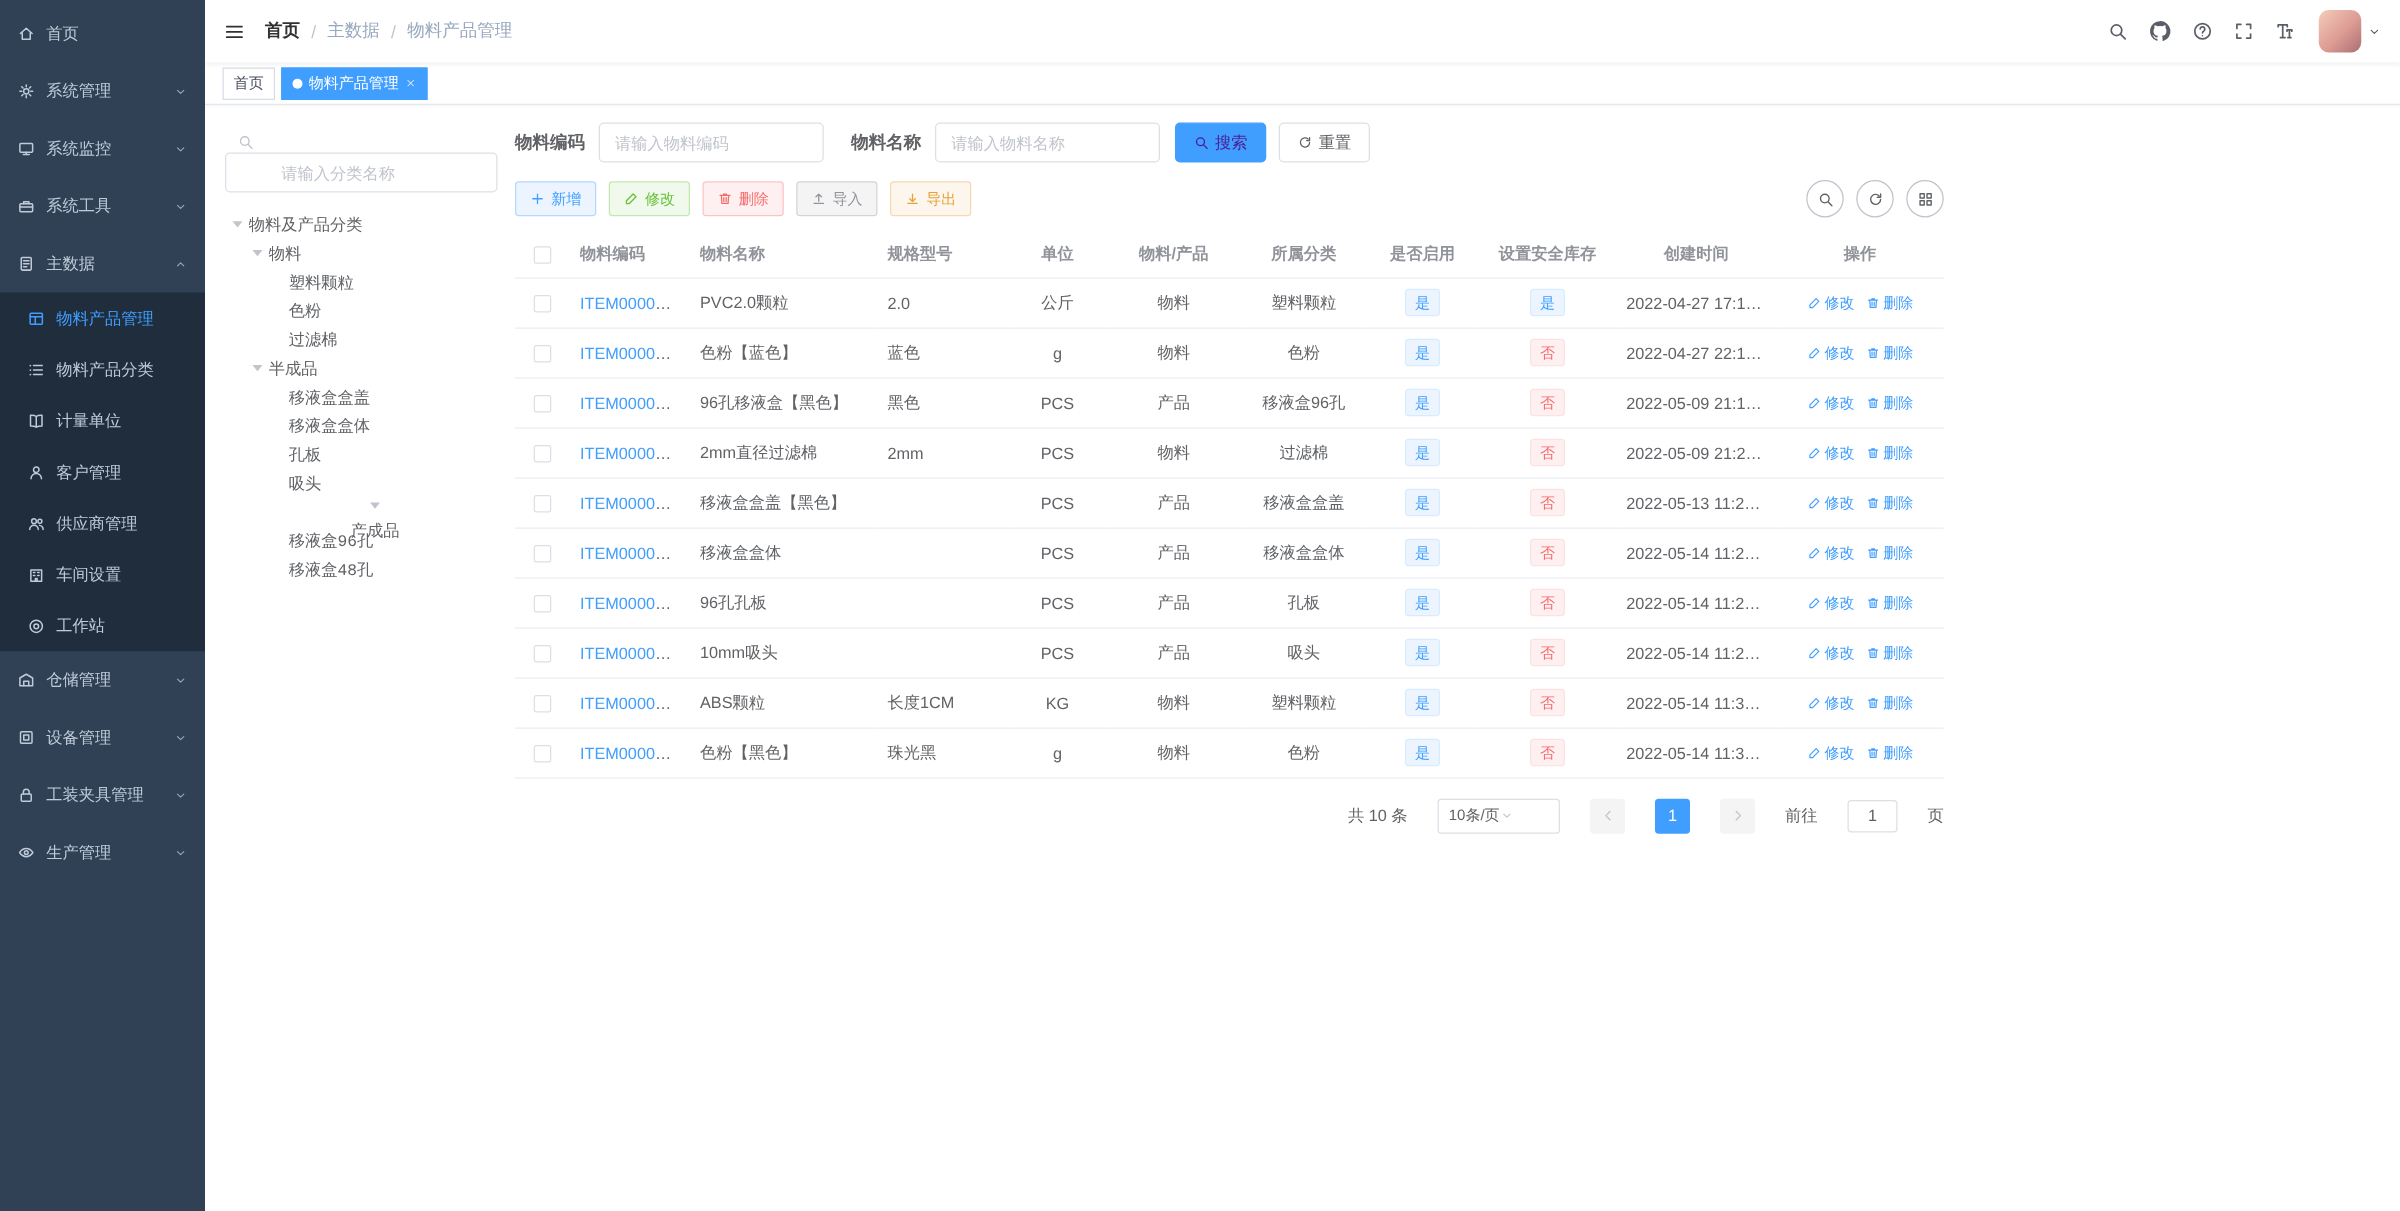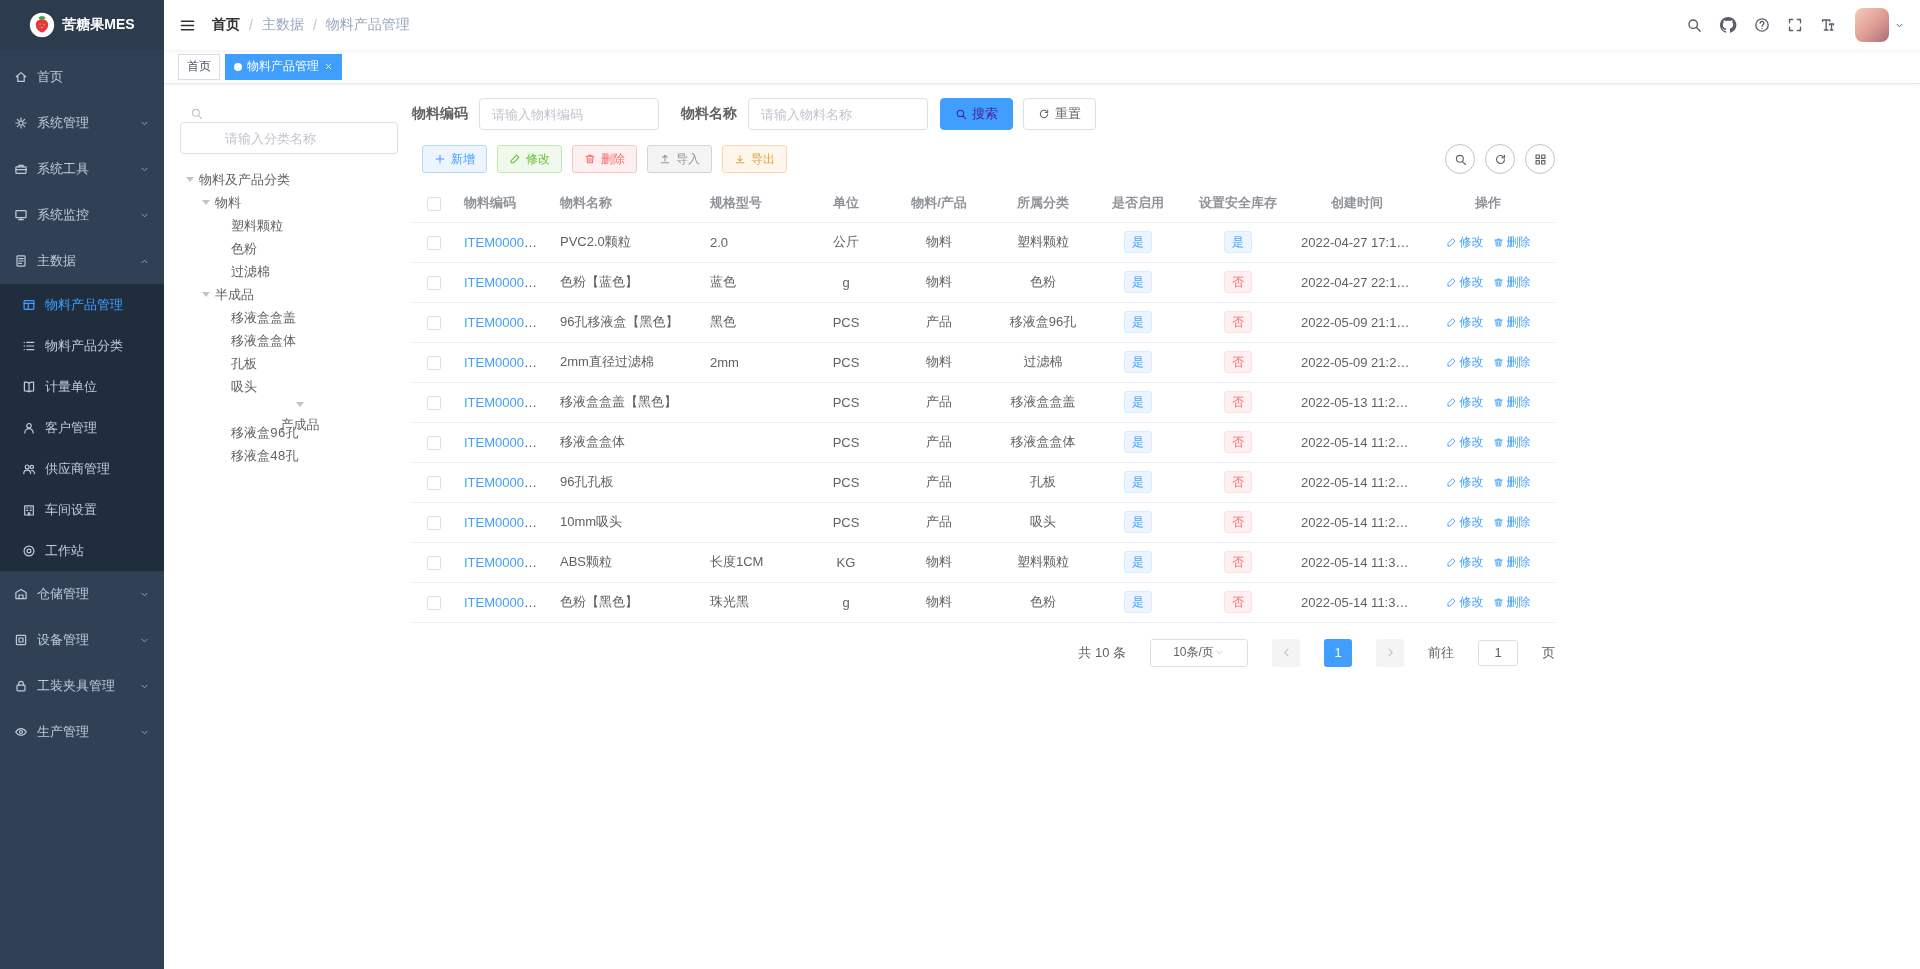--- a/index.html
+++ b/index.html
@@ -56,21 +56,21 @@
   .tree { margin-top:14px; }
   .tree-node { display:flex; align-items:center; height:23px; gap:5px; font-size:13px; color:#606266; cursor:pointer; white-space:nowrap;font-family:Liberation Mono, monospace; }
   .tree-caret { width:0; height:0; border:4px solid transparent; border-top:5px solid #c0c4cc; margin-top:4px; }
   .tree-caret-ph { width:8px; height:8px; }
 
   .right-panel { width:1143px; min-width:1143px; display:flex; flex-direction:column; }
   .filter-row { display:flex; align-items:center; margin-bottom:14px; }
   .filter-label { font-weight:700; color:#606266; font-size:14px; margin-right:11px; }
   .f-input { width:180px; }
   .ml { margin-left:22px; }
-  .btn { display:inline-flex; align-items:center; justify-content:center; gap:5px; height:32px; padding:0 14px; border-radius:4px; border:1px solid #dcdfe6; background:#fff; color:#606266; font-size:13px; cursor:pointer; font-family:inherit;margin-left:10px; }
+  .btn { display:inline-flex; align-items:center; justify-content:center; gap:5px; height:32px; padding:0 14px; border-radius:4px; border:1px solid #dcdfe6; background:#fff; color:#606266; font-size:13px; cursor:pointer; font-family:inherit; }
   .btn .icon { font-size:12px; }
   .btn-primary { background:#409eff; border-color:#409eff; color:#4c1d95; margin-left:12px; }
   .btn + .btn { margin-left:10px; }
   .btn-mini { height:28px; padding:0 11px; font-size:12px; border-radius:3px; }
   .plain-primary { color:#409eff; background:#ecf5ff; border-color:#b3d8ff; }
   .plain-success { color:#67c23a; background:#f0f9eb; border-color:#c2e7b0; }
   .plain-danger  { color:#f56c6c; background:#fef0f0; border-color:#fbc4c4; }
   .plain-info    { color:#909399; background:#f4f4f5; border-color:#d3d4d6; }
   .plain-warning { color:#e6a23c; background:#fdf6ec; border-color:#f5dab1; }
   .toolbar { display:flex; align-items:center; margin-bottom:10px; }
@@ -86,43 +86,30 @@
   .code-link { color:#409eff; text-decoration:none; cursor:pointer; }
   .el-tag { display:inline-flex; align-items:center; height:22px; padding:0 7px; border-radius:3px; font-size:12px; }
   .tag-yes { color:#409eff; background:#ecf5ff; border:1px solid #d9ecff; }
   .tag-no  { color:#f56c6c; background:#fef0f0; border:1px solid #fde2e2; }
   .op-link { color:#409eff; font-size:12px; display:inline-flex; align-items:center; gap:3px; cursor:pointer; }
   .op-link + .op-link { margin-left:9px; }
   .op-link .icon { font-size:11px; }
 
   
   .pagination { display:flex; align-items:center; justify-content:flex-end; gap:24px; margin-top:16px; font-size:13px; color:#606266; }
-  .page-select { width:98px; height:28px; border:1px solid #dcdfe6; border-radius:3px; display:inline-flex; align-items:center; justify-content:center; padding:0 8px; color:#606266; font-size:12px; cursor:pointer; background:#fff; }
+  .page-select { width:98px; height:28px; border:1px solid #dcdfe6; border-radius:3px; display:inline-flex; align-items:center; justify-content:flex-start; padding:0 8px; color:#606266; font-size:12px; cursor:pointer; background:#fff; }
   .page-select .icon { font-size:11px; color:#c0c4cc; }
   .page-btn { min-width:28px; height:28px; border:none; background:#f4f4f5; border-radius:3px; display:inline-flex; align-items:center; justify-content:center; color:#c0c4cc; font-size:13px; cursor:pointer; font-family:inherit; }
   .page-btn.active { background:#409eff; color:#fff; }
   .goto-input { width:40px; height:26px; border:1px solid #dcdfe6; border-radius:3px; text-align:center; font-size:13px; color:#606266; outline:none; font-family:inherit; }
 </style>
 </head>
 <body>
 
 <aside class="sidebar">
-  <div class="logo">
-    <span class="icon">
-        <svg width="26" height="26" viewBox="0 0 26 26">
-          <circle cx="13" cy="13" r="12.2" fill="#fff"></circle>
-          <path d="M13 7.2c-3.9 0-6.2 2.4-6.2 5.6 0 4 3.8 7.6 6.2 7.6s6.2-3.6 6.2-7.6c0-3.2-2.3-5.6-6.2-5.6z" fill="#e23c39"></path>
-          <path d="M9.4 6.2C10.2 4.7 11.5 4 13 4s2.8.7 3.6 2.2c-1 .9-2.2 1.4-3.6 1.4s-2.6-.5-3.6-1.4z" fill="#44a04c"></path>
-          <circle cx="11" cy="12" r="0.6" fill="#ffd9d9"></circle>
-          <circle cx="15" cy="12.6" r="0.6" fill="#ffd9d9"></circle>
-          <circle cx="13" cy="15.4" r="0.6" fill="#ffd9d9"></circle>
-        </svg>
-      </span>
-    <span>苦糖果MES</span>
-  </div>
   <nav class="menu" id="sidebar-menu">
       <div class="menu-item">
         <span class="icon">
           <svg width="1em" height="1em" viewBox="0 0 14 14" fill="none" stroke="currentColor" stroke-width="1.2" stroke-linecap="round" stroke-linejoin="round">
             <path d="M2.3 6.8L7 2.6l4.7 4.2M3.8 6V11.4h6.4V6"></path>
           </svg>
         </span>
         <span class="menu-label">首页</span>
       </div>
       <div class="menu-item">
@@ -135,39 +122,39 @@
         <span class="menu-label">系统管理</span>
         <span class="icon arrow">
           <svg width="1em" height="1em" viewBox="0 0 14 14" fill="none" stroke="currentColor" stroke-width="1.2" stroke-linecap="round" stroke-linejoin="round">
             <path d="M3.8 5.4L7 8.6l3.2-3.2"></path>
           </svg>
         </span>
       </div>
       <div class="menu-item">
         <span class="icon">
           <svg width="1em" height="1em" viewBox="0 0 14 14" fill="none" stroke="currentColor" stroke-width="1.2" stroke-linecap="round" stroke-linejoin="round">
+            <rect x="1.9" y="2.7" width="10.2" height="7" rx="0.8"></rect>
+            <path d="M7 9.7v1.9M4.6 11.6h4.8"></path>
+          </svg>
+        </span>
+        <span class="menu-label">系统监控</span>
+        <span class="icon arrow">
+          <svg width="1em" height="1em" viewBox="0 0 14 14" fill="none" stroke="currentColor" stroke-width="1.2" stroke-linecap="round" stroke-linejoin="round">
+            <path d="M3.8 5.4L7 8.6l3.2-3.2"></path>
+          </svg>
+        </span>
+      </div>
+      <div class="menu-item">
+        <span class="icon">
+          <svg width="1em" height="1em" viewBox="0 0 14 14" fill="none" stroke="currentColor" stroke-width="1.2" stroke-linecap="round" stroke-linejoin="round">
             <rect x="1.9" y="4.9" width="10.2" height="6.4" rx="0.8"></rect>
             <path d="M4.9 4.9V3.3h4.2v1.6M1.9 7.6h10.2"></path>
           </svg>
         </span>
         <span class="menu-label">系统工具</span>
-        <span class="icon arrow">
-          <svg width="1em" height="1em" viewBox="0 0 14 14" fill="none" stroke="currentColor" stroke-width="1.2" stroke-linecap="round" stroke-linejoin="round">
-            <path d="M3.8 5.4L7 8.6l3.2-3.2"></path>
-          </svg>
-        </span>
-      </div>
-      <div class="menu-item">
-        <span class="icon">
-          <svg width="1em" height="1em" viewBox="0 0 14 14" fill="none" stroke="currentColor" stroke-width="1.2" stroke-linecap="round" stroke-linejoin="round">
-            <rect x="1.9" y="2.7" width="10.2" height="7" rx="0.8"></rect>
-            <path d="M7 9.7v1.9M4.6 11.6h4.8"></path>
-          </svg>
-        </span>
-        <span class="menu-label">系统监控</span>
         <span class="icon arrow">
           <svg width="1em" height="1em" viewBox="0 0 14 14" fill="none" stroke="currentColor" stroke-width="1.2" stroke-linecap="round" stroke-linejoin="round">
             <path d="M3.8 5.4L7 8.6l3.2-3.2"></path>
           </svg>
         </span>
       </div>
       <div class="menu-item">
         <span class="icon">
           <svg width="1em" height="1em" viewBox="0 0 14 14" fill="none" stroke="currentColor" stroke-width="1.2" stroke-linecap="round" stroke-linejoin="round">
             <rect x="3" y="1.9" width="8" height="10.2" rx="0.8"></rect>

